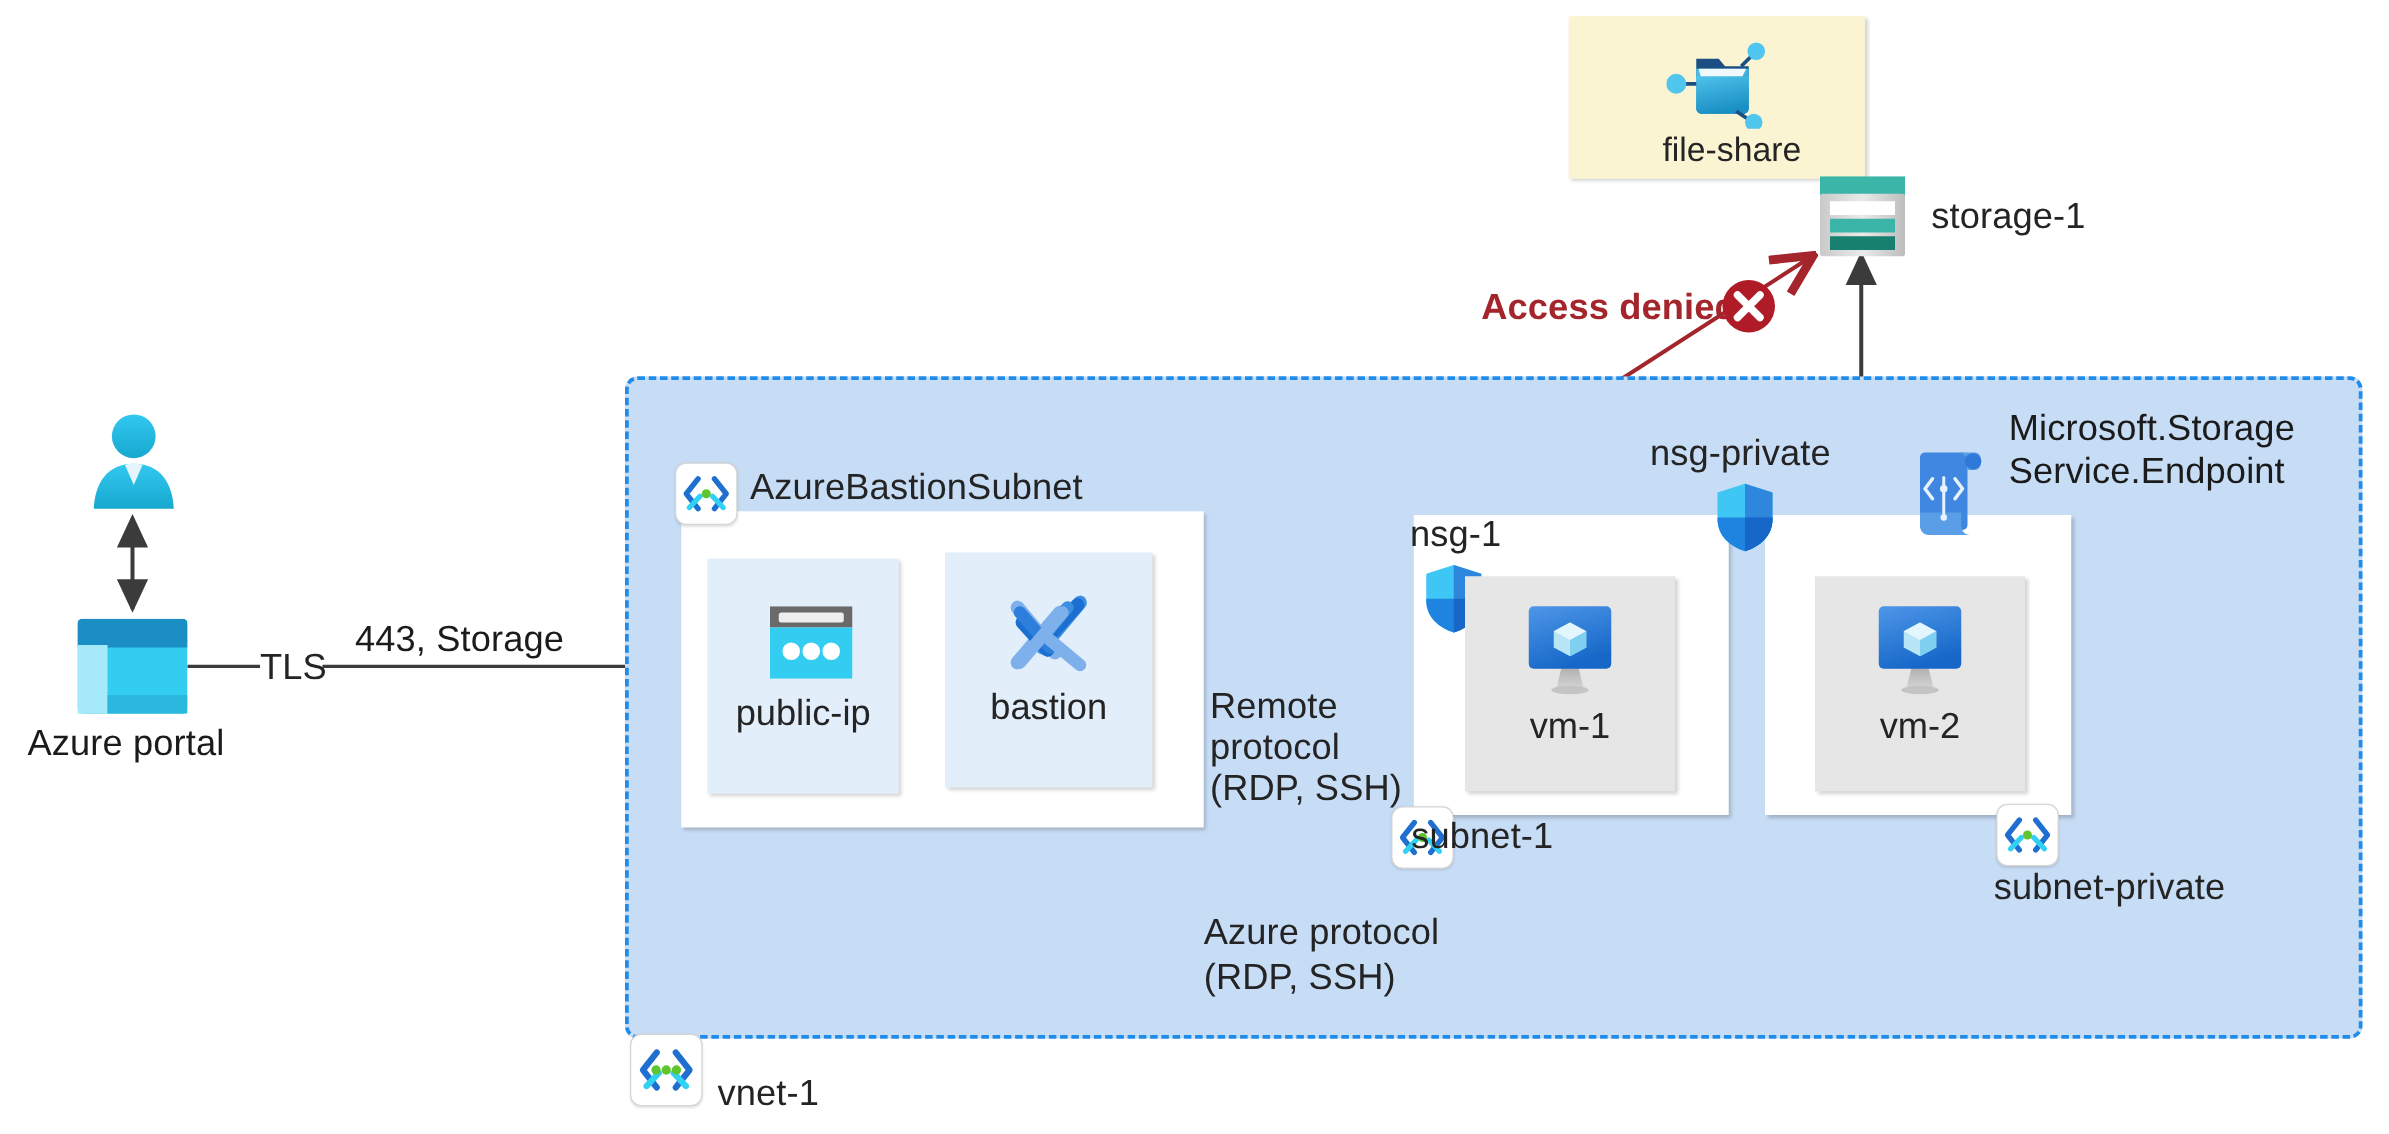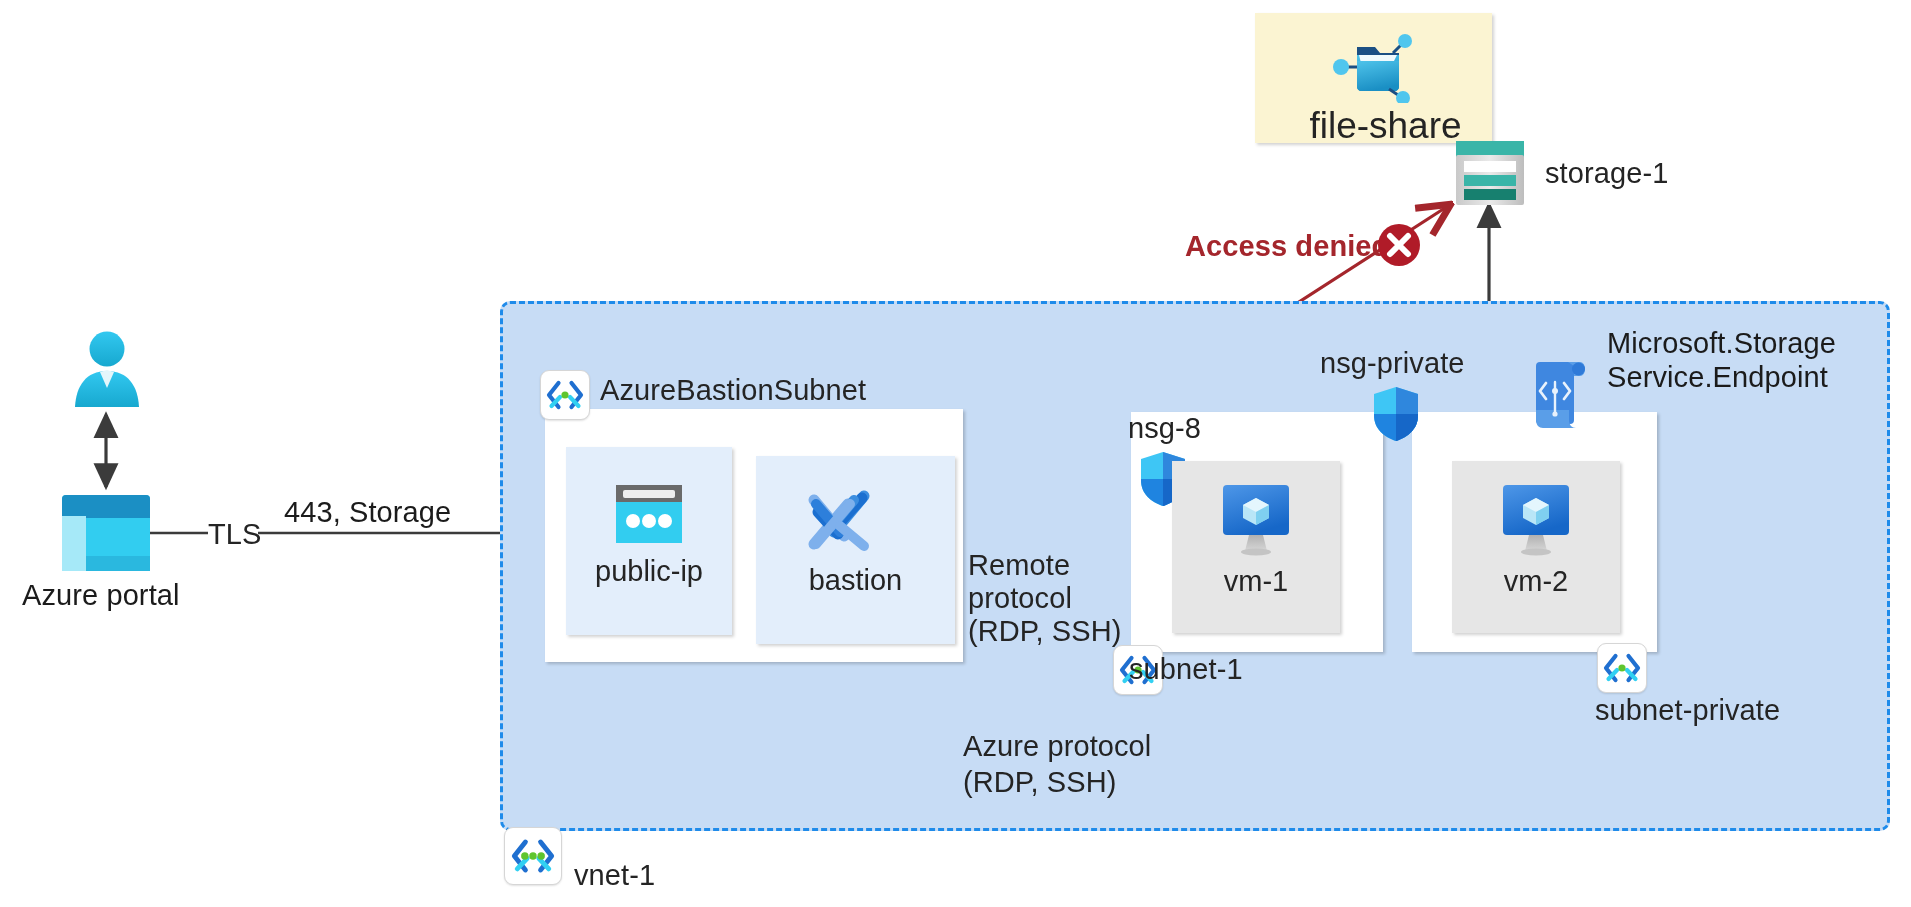--- a/index.html
+++ b/index.html
@@ -62,22 +62,22 @@
     background: #c7dcf5;
   }
 
   
   .tile {
     position: absolute;
     background: #e3eefb;
     box-shadow: 2px 2px 3px rgba(0,0,0,0.18);
   }
   .tile.gray { background: #e6e6e6; }
-  #tile-publicip { left: 566px; top: 447px; width: 166px; height: 188px; }
-  #tile-bastion  { left: 756px; top: 456px; width: 199px; height: 188px; }
+  #tile-publicip { left: 566px; top: 447px; width: 153px; height: 188px; }
+  #tile-bastion  { left: 756px; top: 442px; width: 166px; height: 188px; }
   #tile-vm1      { left: 1172px; top: 461px; width: 168px; height: 172px; }
   #tile-vm2      { left: 1452px; top: 461px; width: 168px; height: 172px; }
 
   .tile-label {
     position: absolute;
     left: 0; right: 0;
     text-align: center;
     font-size: 29px;
     color: #242424;
   }
@@ -224,21 +224,21 @@
 
   <div class="lbl" style="left:968px; top:548px;">Remote</div>
   <div class="lbl" style="left:968px; top:581px;">protocol</div>
   <div class="lbl" style="left:968px; top:614px;">(RDP, SSH)</div>
 
   <div class="lbl" style="left:963px; top:729px;">Azure protocol</div>
   <div class="lbl" style="left:963px; top:765px;">(RDP, SSH)</div>
 
   <div id="subnet1-box" class="subnet-box"></div>
 
-  <div class="lbl" style="left:1128px; top:411px;">nsg-8</div>
+  <div class="lbl" style="left:1128px; top:411px;">nsg-1</div>
   <div class="icon" style="left:1139px; top:450px; width:48px; height:58px;">
     <svg width="48" height="58" viewBox="0 0 48 58">
       <path d="M24 2 L46 9 L46 30 C46 44 36 52 24 56 C12 52 2 44 2 30 L2 9 Z" fill="#3ec6f5"></path>
       <path d="M24 2 L46 9 L46 30 C46 44 36 52 24 56 Z" fill="#2f87dd"></path>
       <path d="M2 29 L46 29 L46 30 C46 44 36 52 24 56 C12 52 2 44 2 30 Z" fill="#1f84e0"></path>
       <path d="M24 29 L46 29 L46 30 C46 44 36 52 24 56 Z" fill="#1667c8"></path>
     </svg>
   </div>
 
   <div id="tile-vm1" class="tile gray">
@@ -366,21 +366,21 @@
         <path d="M26 24 L64 24 L60 32 L28 32 Z" fill="#ffffff" opacity="0.92"></path>
         <path d="M24 30 L66 30 L66 56 C66 58 64 60 62 60 L28 60 C26 60 24 58 24 56 Z" fill="url(#fsg)"></path>
         <line x1="24" y1="36" x2="10" y2="36" stroke="#1b4f84" stroke-width="3"></line>
         <line x1="60" y1="22" x2="70" y2="12" stroke="#1b4f84" stroke-width="3"></line>
         <line x1="56" y1="58" x2="68" y2="66" stroke="#1b4f84" stroke-width="3"></line>
         <circle cx="8" cy="36" r="8" fill="#50c6ee"></circle>
         <circle cx="72" cy="10" r="7" fill="#50c6ee"></circle>
         <circle cx="70" cy="67" r="7" fill="#50c6ee"></circle>
       </svg>
     </div>
-    <div class="tile-label" style="top:92px; font-size:37px;margin-left:24px;">file-share</div>
+    <div class="tile-label" style="top:92px; font-size:27px;margin-left:24px;">file-share</div>
   </div>
 
   <div class="icon" style="left:1454px; top:141px; width:72px; height:66px;">
     <svg width="72" height="66" viewBox="0 0 72 66">
       <defs>
         <linearGradient id="stgray" x1="0" y1="0" x2="1" y2="0">
           <stop offset="0%" stop-color="#c9c9c9"></stop>
           <stop offset="50%" stop-color="#eaeaea"></stop>
           <stop offset="100%" stop-color="#bdbdbd"></stop>
         </linearGradient>

